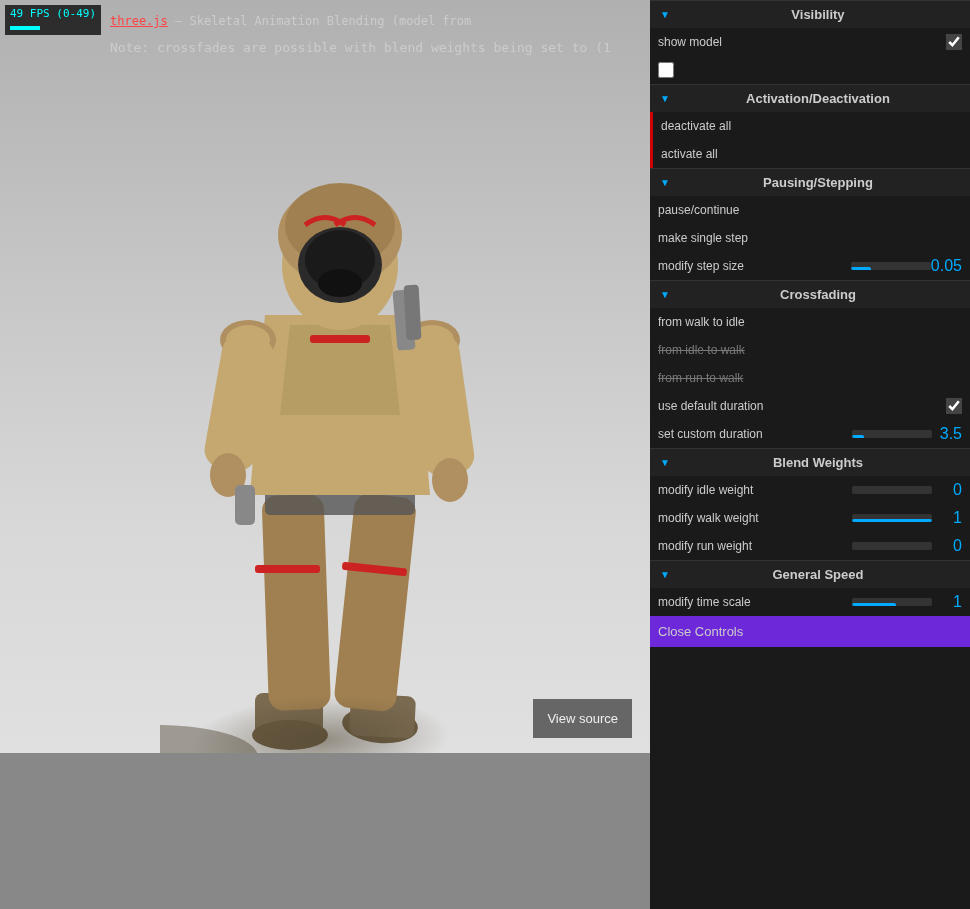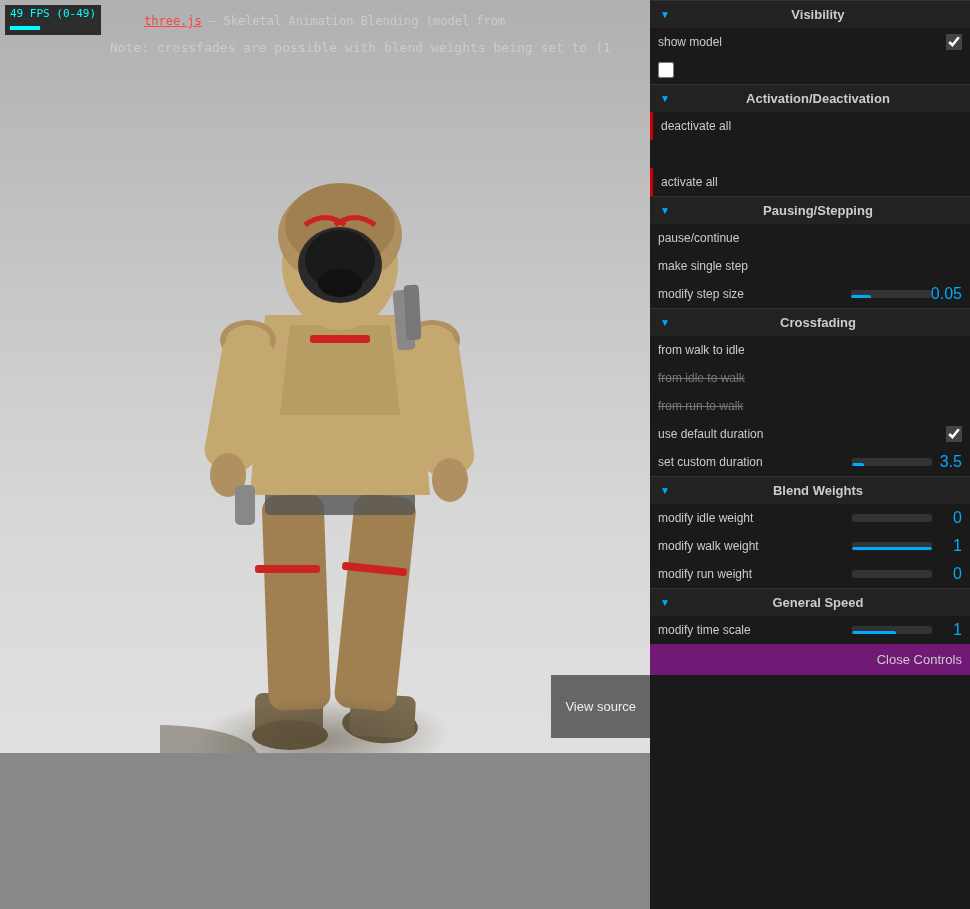--- a/index.html
+++ b/index.html
@@ -35,21 +35,20 @@
 
     
     #title-text {
       position: absolute;
       top: 14px;
       left: 110px;
       color: #ccc;
       font-size: 12px;
       font-family: monospace;
       white-space: nowrap;
-      margin-left: 34px;
     }
 
     
     #note-text {
       position: absolute;
       top: 40px;
       left: 110px;
       color: #ccc;
       font-size: 13px;
       font-family: monospace;
@@ -84,25 +83,25 @@
       height: 90px;
       background: radial-gradient(ellipse at center, rgba(80,70,50,0.55) 0%, transparent 70%);
       border-radius: 50%;
       transform: skewX(-20deg);
     }
 
     
     #view-source-btn {
       position: absolute;
       bottom: 15px;
-      right: 10px;
+      right: 28px;
       background: #666;
       color: #eee;
       font-size: 13px;
-      padding: 24px 14px;
+      padding: 12px 14px;
       border: none;
       cursor: pointer;
       font-family: sans-serif;
       margin-top: 16px;
     }
 
     
     #right-panel {
       position: absolute;
       top: 0; right: 0;
@@ -191,24 +190,24 @@
     
     .row-value {
       color: #0af;
       font-size: 16px;
       min-width: 30px;
       text-align: right;
     }
 
     
     #close-controls {
-      background: #701a75;
+      background: #6d28d9;
       color: #ccc;
       padding: 8px;
-      text-align: right;
+      text-align: left;
       cursor: pointer;
       font-size: 13px;
       border-top: 1px solid #333;
       width: 100%;
       border: none;
       display: block;
     }
   </style>
 </head>
 <body>
@@ -314,21 +313,21 @@
     <div class="control-row">
       <input type="checkbox" class="ctrl-checkbox" style="">
     </div>
     <div class="section-header">
       <span class="arrow">▼</span>
       <span class="title">Activation/Deactivation</span>
     </div>
     <div class="control-row red-accent" style="border-left: 3px solid rgb(204, 0, 0);">
       <span class="row-label">deactivate all</span>
     </div>
-    <div class="control-row red-accent" style="border-left: 3px solid rgb(204, 0, 0); margin-top: 28px;">
+    <div class="control-row red-accent" style="border-left: 3px solid rgb(204, 0, 0);">
       <span class="row-label">activate all</span>
     </div>
     <div class="section-header">
       <span class="arrow">▼</span>
       <span class="title">Pausing/Stepping</span>
     </div>
     <div class="control-row">
       <span class="row-label">pause/continue</span>
     </div>
     <div class="control-row">

